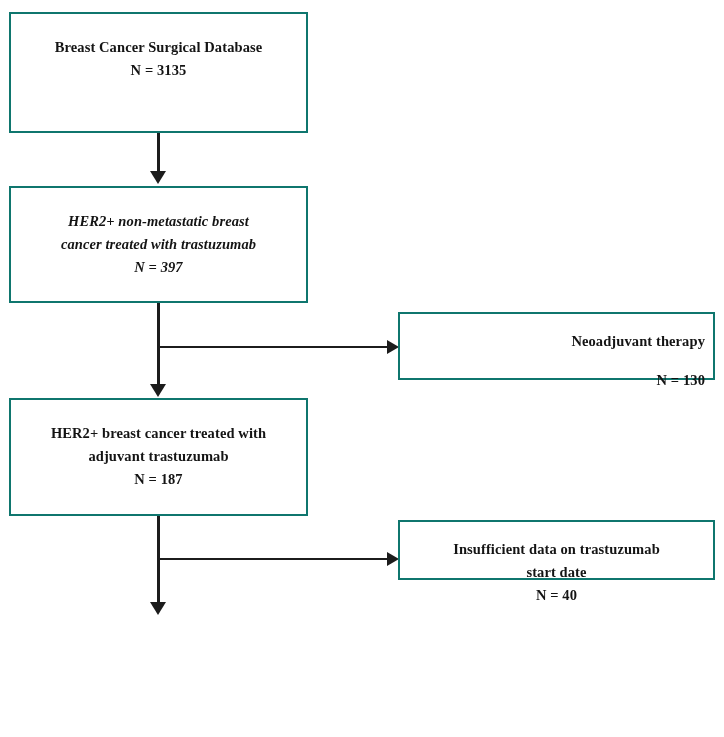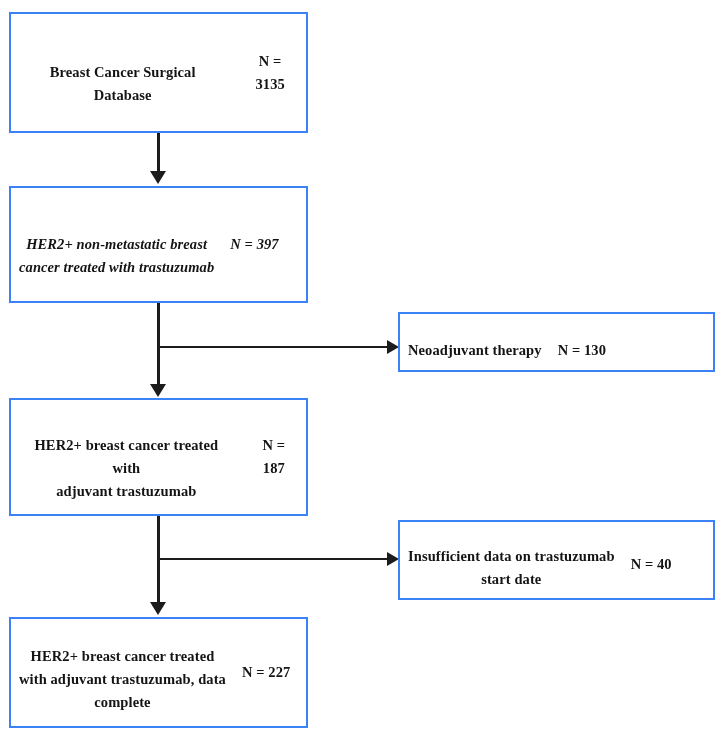--- a/index.html
+++ b/index.html
@@ -12,23 +12,23 @@
     width: 724px;
     height: 737px;
     background: #ffffff;
     font-family: "Liberation Serif", "DejaVu Serif", serif;
     overflow: hidden;
   }
   .node {
     position: absolute;
     box-sizing: border-box;
     background: #ffffff;
-    border: 2px solid #3b82f6;
+    border: 2px solid #0f766e;
     display: flex;
-    flex-direction: row;
+    flex-direction: column;
     align-items: center;
     text-align: center;
   }
   .node-text {
     font-size: 14.5px;
     font-weight: bold;
     color: #141414;
     line-height: 23px;
     letter-spacing: 0.1px;
     white-space: pre-line;
@@ -85,43 +85,37 @@
 cancer treated with trastuzumab</div>
     <div class="node-text" style="margin-top:0;">N = 397</div>
   </div>
 
   <div class="vline" style="left:157px; top:303px; height:82px;"></div>
   <div class="arrow-down" style="left:150px; top:384px;"></div>
 
   <div class="hline" style="left:157px; top:346px; width:232px;"></div>
   <div class="arrow-right" style="left:387px; top:340px;"></div>
 
-  <div class="node side-node" style="left:398px; top:312px; width:317px; height:60px;">
+  <div class="node side-node" style="left:398px; top:312px; width:317px; height:68px;align-items:flex-end;">
     <div class="node-text">Neoadjuvant therapy</div>
     <div class="node-text" style="margin-top:16px;">N = 130</div>
   </div>
 
   <div class="node main-node" style="left:9px; top:398px; width:299px; height:118px;">
     <div class="node-text">HER2+ breast cancer treated with
 adjuvant trastuzumab</div>
     <div class="node-text" style="margin-top:0;">N = 187</div>
   </div>
 
   <div class="vline" style="left:157px; top:516px; height:87px;"></div>
   <div class="arrow-down" style="left:150px; top:602px;"></div>
 
   <div class="hline" style="left:157px; top:558px; width:232px;"></div>
   <div class="arrow-right" style="left:387px; top:552px;"></div>
 
-  <div class="node side-node" style="left:398px; top:520px; width:317px; height:80px;">
+  <div class="node side-node" style="left:398px; top:520px; width:317px; height:60px;">
     <div class="node-text">Insufficient data on trastuzumab
 start date</div>
-    <div class="node-text" style="margin-top:8px;">N = 40</div>
+    <div class="node-text" style="margin-top:0;">N = 40</div>
   </div>
 
-  <div class="node main-node" style="left:9px; top:617px; width:299px; height:111px;">
-    <div class="node-text" style="margin-top:14px;">HER2+ breast cancer treated
-with adjuvant trastuzumab, data
-complete</div>
-    <div class="node-text" style="margin-top:0;">N = 227</div>
-  </div>
 
 </div>
 
 </body></html>

